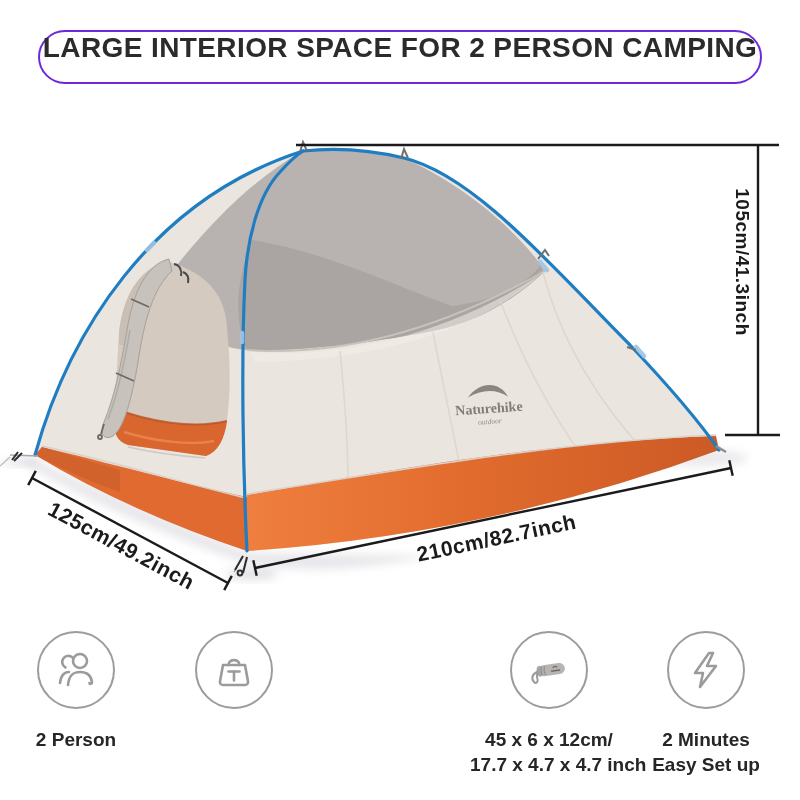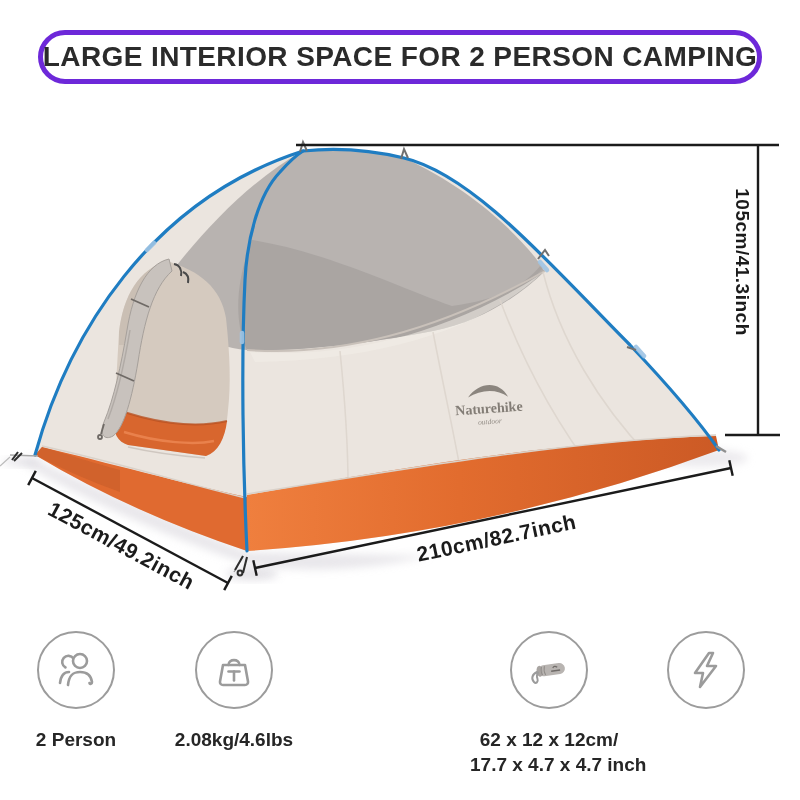--- a/index.html
+++ b/index.html
@@ -2,22 +2,22 @@
 <html><head>
 <meta charset="utf-8">
 <style>
   html,body{margin:0;padding:0;background:#ffffff;}
   body{width:800px;height:800px;position:relative;overflow:hidden;
        font-family:"Liberation Sans",sans-serif;}
   .canvas{position:absolute;inset:0;width:800px;height:800px;background:#fff;}
 
   
   .banner{position:absolute;left:38px;top:30px;width:724px;height:54px;
-          box-sizing:border-box;border:5px solid #6d28d9;border-radius:28px;
-          display:flex;align-items:center;justify-content:center;}
+          box-sizing:border-box;border:2px solid #6d28d9;border-radius:28px;
+          display:flex;justify-content:center;}
   .banner-text{font-size:28px;font-weight:bold;color:#2b2b2b;letter-spacing:.4px;
                white-space:nowrap;}
 
   
   #tent-svg{position:absolute;left:0;top:0;width:800px;height:800px;}
   #tent-svg text.dim{font-family:"Liberation Sans",sans-serif;font-weight:bold;
                      fill:#1b1b1b;letter-spacing:.5px;}
   #tent-svg text.logo-main{font-family:"Liberation Serif",serif;font-weight:bold;
                      fill:#837d76;}
   #tent-svg text.logo-sub{font-family:"Liberation Serif",serif;font-style:italic;
@@ -205,46 +205,47 @@
 
   <div class="feature f2">
     <div class="circle">
       <svg class="ico" width="48" height="48" viewBox="0 0 48 48">
         <path d="M18.5,19 C18.5,12.5 29.5,12.5 29.5,19"></path>
         <path d="M13,19 L35,19 L38,35.5 C38.3,37.5 37,39 35,39 L13,39 C11,39 9.7,37.5 10,35.5 Z"></path>
         <path d="M18.5,25.5 L29.5,25.5"></path>
         <path d="M24,25.5 L24,34.5"></path>
       </svg>
     </div>
-    <div class="flabel">
-      <div>2.08kg/4.6lbs</div>
-    </div>
   </div>
 
 
   <div class="feature f4">
     <div class="circle">
       <svg width="48" height="48" viewBox="0 0 48 48">
         <g transform="rotate(-8 24 24)">
           <rect x="13" y="18.5" width="27" height="11" rx="5.5" fill="#b8b4b1"></rect>
           <ellipse cx="14.5" cy="24" rx="3" ry="5.5" fill="#a8a4a1"></ellipse>
           <path d="M17,20 C16,22 16,26 17,28 M20,19.5 C19,22 19,26 20,28.5" stroke="#8f8b88" stroke-width="1" fill="none"></path>
           <path d="M28,22.5 q2,-2.5 4.5,0" stroke="#6f6b68" stroke-width="1.2" fill="none"></path>
           <path d="M26,25.5 h9" stroke="#6f6b68" stroke-width="1.4"></path>
         </g>
         <path d="M12,26 C7,28 6,33 9,36 C11,38 13.5,36 12.5,33 C11.8,31 12,28 13,26.5" stroke="#9b9b9b" stroke-width="2" fill="none" stroke-linecap="round"></path>
       </svg>
     </div>
     <div class="flabel">
-      <div>62 x 12 x 12cm/</div>
+      <div>45 x 6 x 12cm/</div>
       <div>17.7 x 4.7 x 4.7 inch</div>
     </div>
   </div>
 
   <div class="feature f5">
     <div class="circle">
       <svg class="ico" width="48" height="48" viewBox="0 0 48 48">
         <path d="M27,7 L13,27 L21,27 L18,41 L34,20 L25,20 L31,7 Z"></path>
       </svg>
     </div>
+    <div class="flabel">
+      <div>2 Minutes</div>
+      <div>Easy Set up</div>
+    </div>
   </div>
 
 </div>
 
 </body></html>

